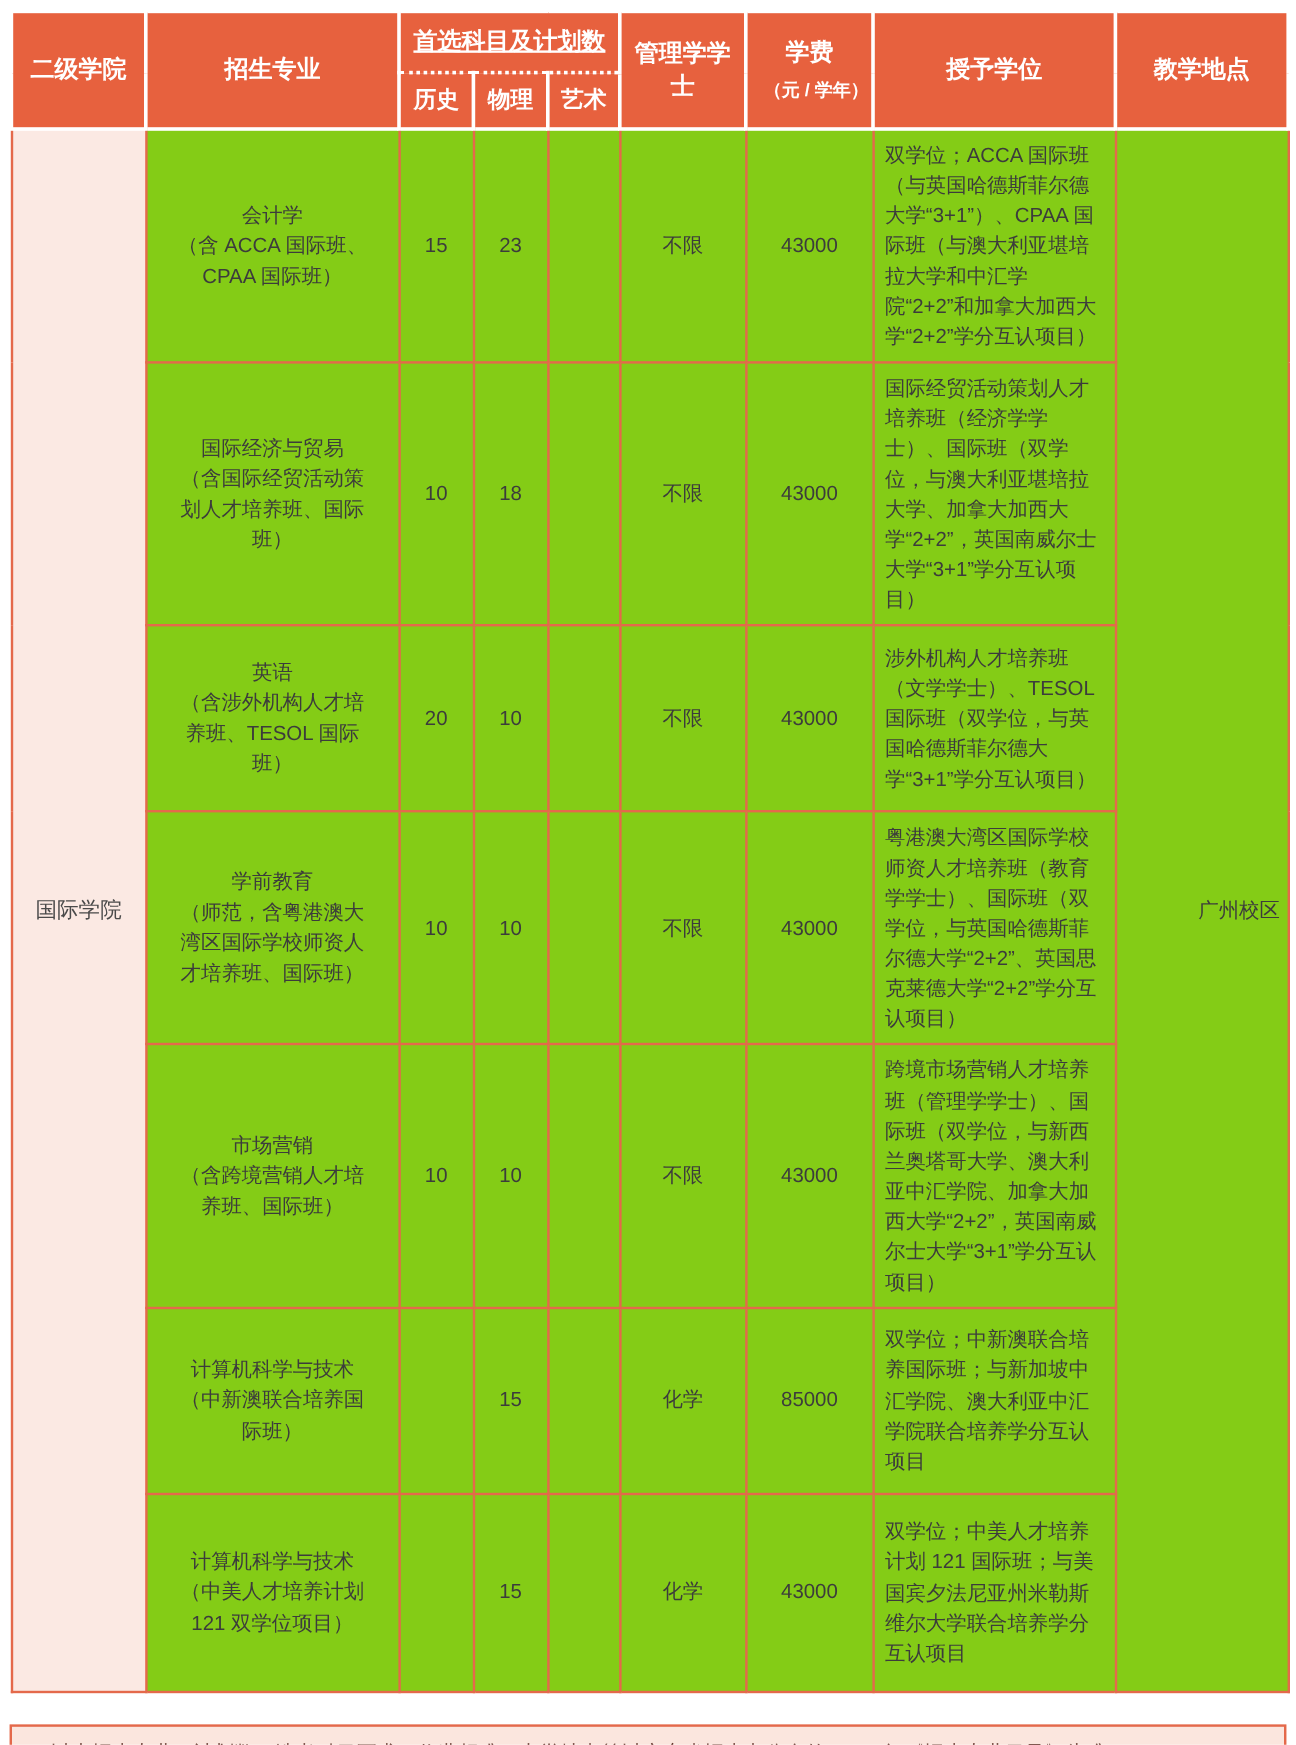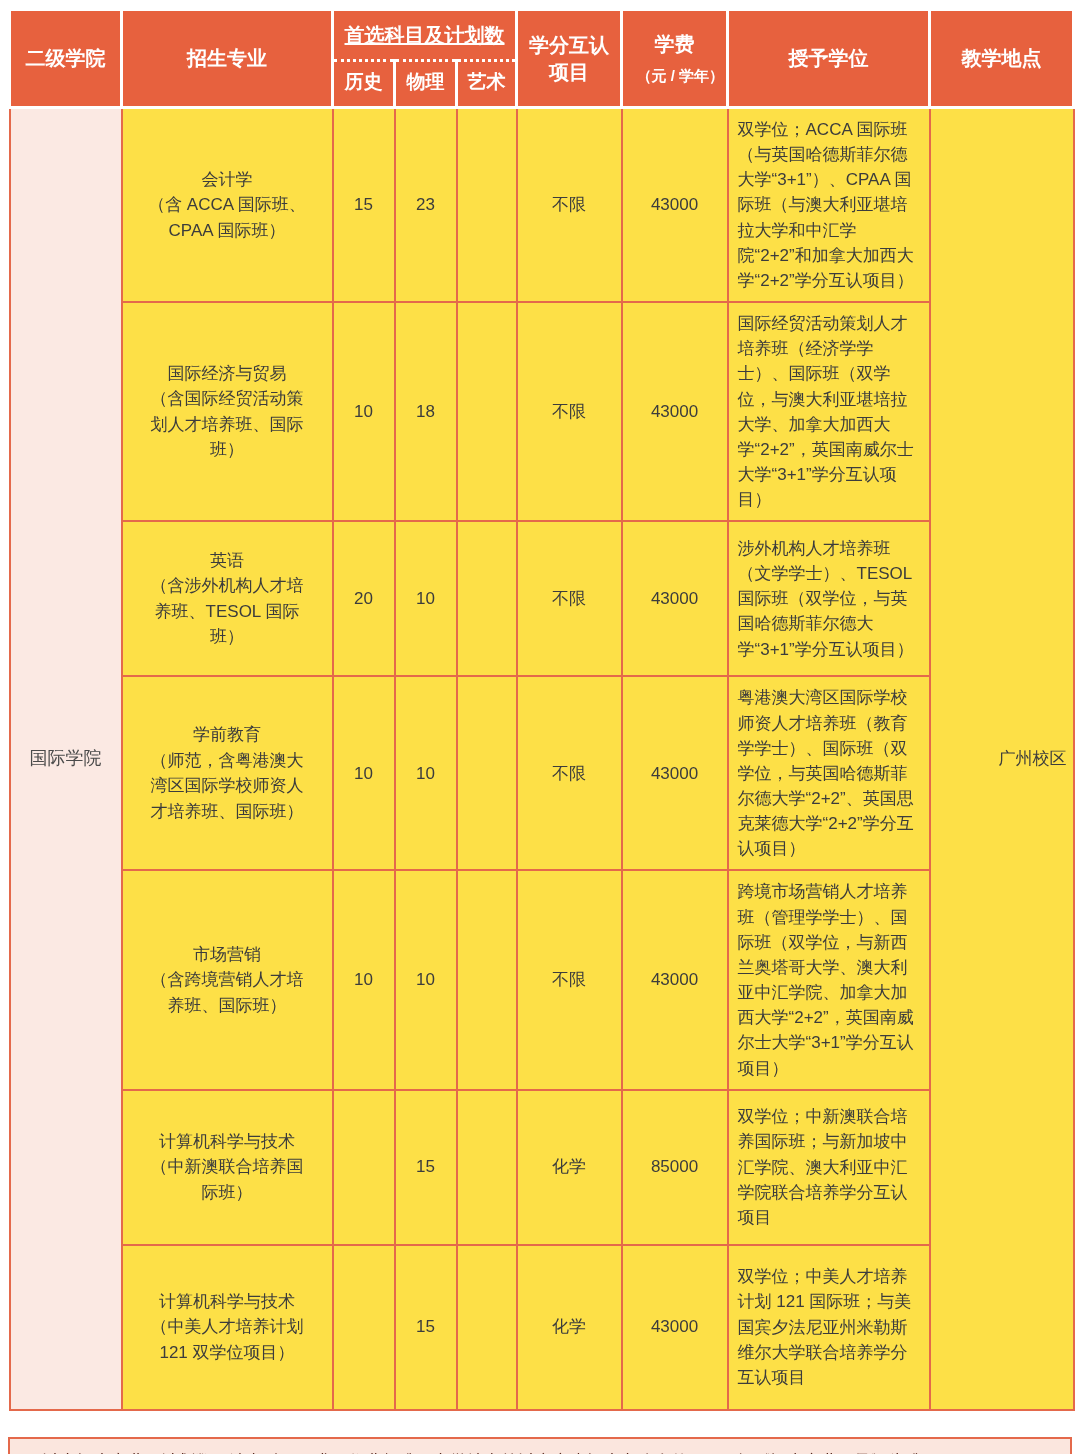--- a/index.html
+++ b/index.html
@@ -20,27 +20,27 @@
   thead th{
     background:#e7613e;
     color:#ffffff;
     font-weight:bold;
     font-size:20px;
     border:3px solid #ffffff;
     padding:4px 2px;
     line-height:1.35;
   }
   thead th.group{border-bottom:3px dotted #ffffff;height:40px;text-decoration:underline;}
-  thead tr.sub th{border-top:3px dotted #ffffff;font-size:19px;height:36px;font-family:Liberation Mono, monospace;}
+  thead tr.sub th{border-top:3px dotted #ffffff;font-size:19px;height:36px;}
   thead .fee-unit{display:block;font-size:15px;font-weight:bold;margin-top:8px;text-align:right;}
 
   
   tbody td{
     border:2px solid #e4694b;
-    background:#fde047;
+    background:#84cc16;
     font-size:17px;
     text-align:center;
     vertical-align:middle;
     padding:8px 6px;
     line-height:1.5;
   }
   td.college-cell{background:#fbe9e3;font-size:18px;color:#4a4a4a;margin-left:28px;}
   td.major-cell{white-space:pre-line;padding:8px 22px;}
   td.degree-cell{text-align:left;padding:8px 8px 8px 9px;line-height:1.48;letter-spacing:0;}
   td.location-cell{font-size:17px;text-align:right;}
@@ -78,21 +78,21 @@
       <col style="width:105px">
         <col style="width:106px">
       <col style="width:202px">
         <col style="width:144px">
     </colgroup>
     <thead>
       <tr>
         <th rowspan="2">二级学院</th>
         <th rowspan="2">招生专业</th>
         <th colspan="3" class="group">首选科目及计划数</th>
-        <th rowspan="2">学分互认项目</th>
+        <th rowspan="2">管理学学士</th>
         <th rowspan="2">
           <span>学费</span>
           <span class="fee-unit">（元 / 学年）</span>
         </th>
         <th rowspan="2">授予学位</th>
         <th rowspan="2">教学地点</th>
       </tr>
       <tr class="sub">
         <th>历史</th>
         <th>物理</th>

